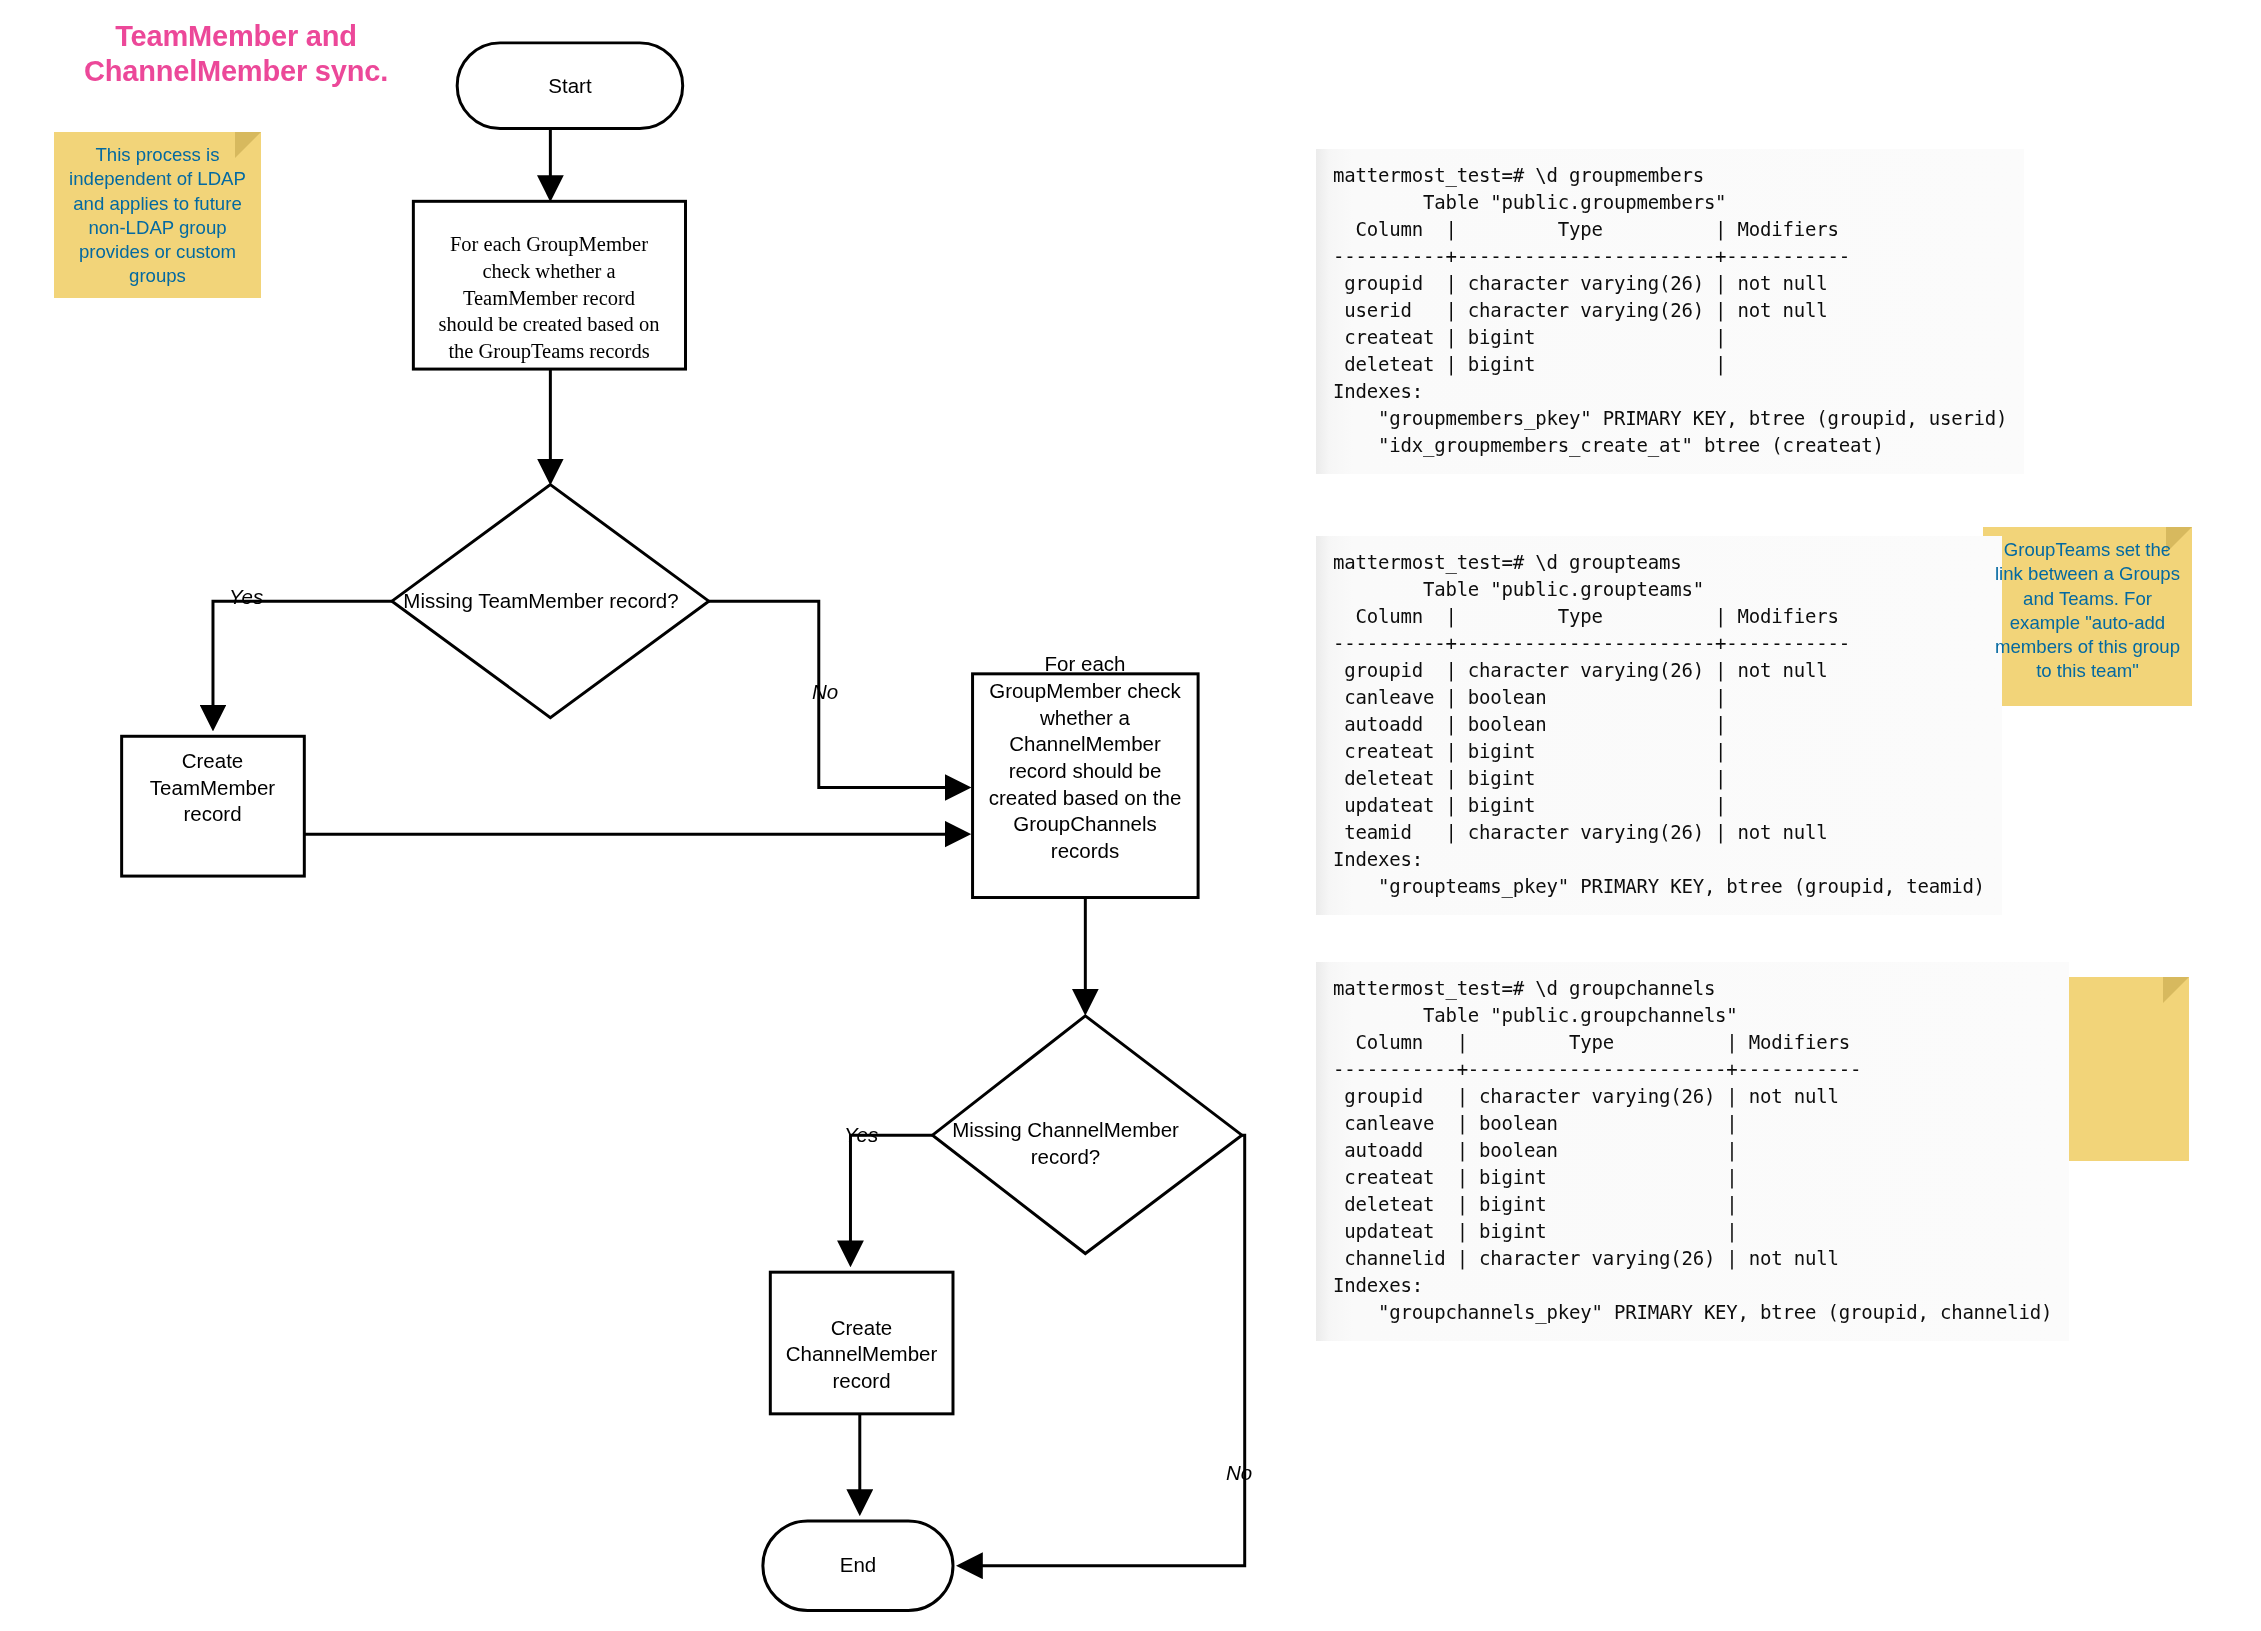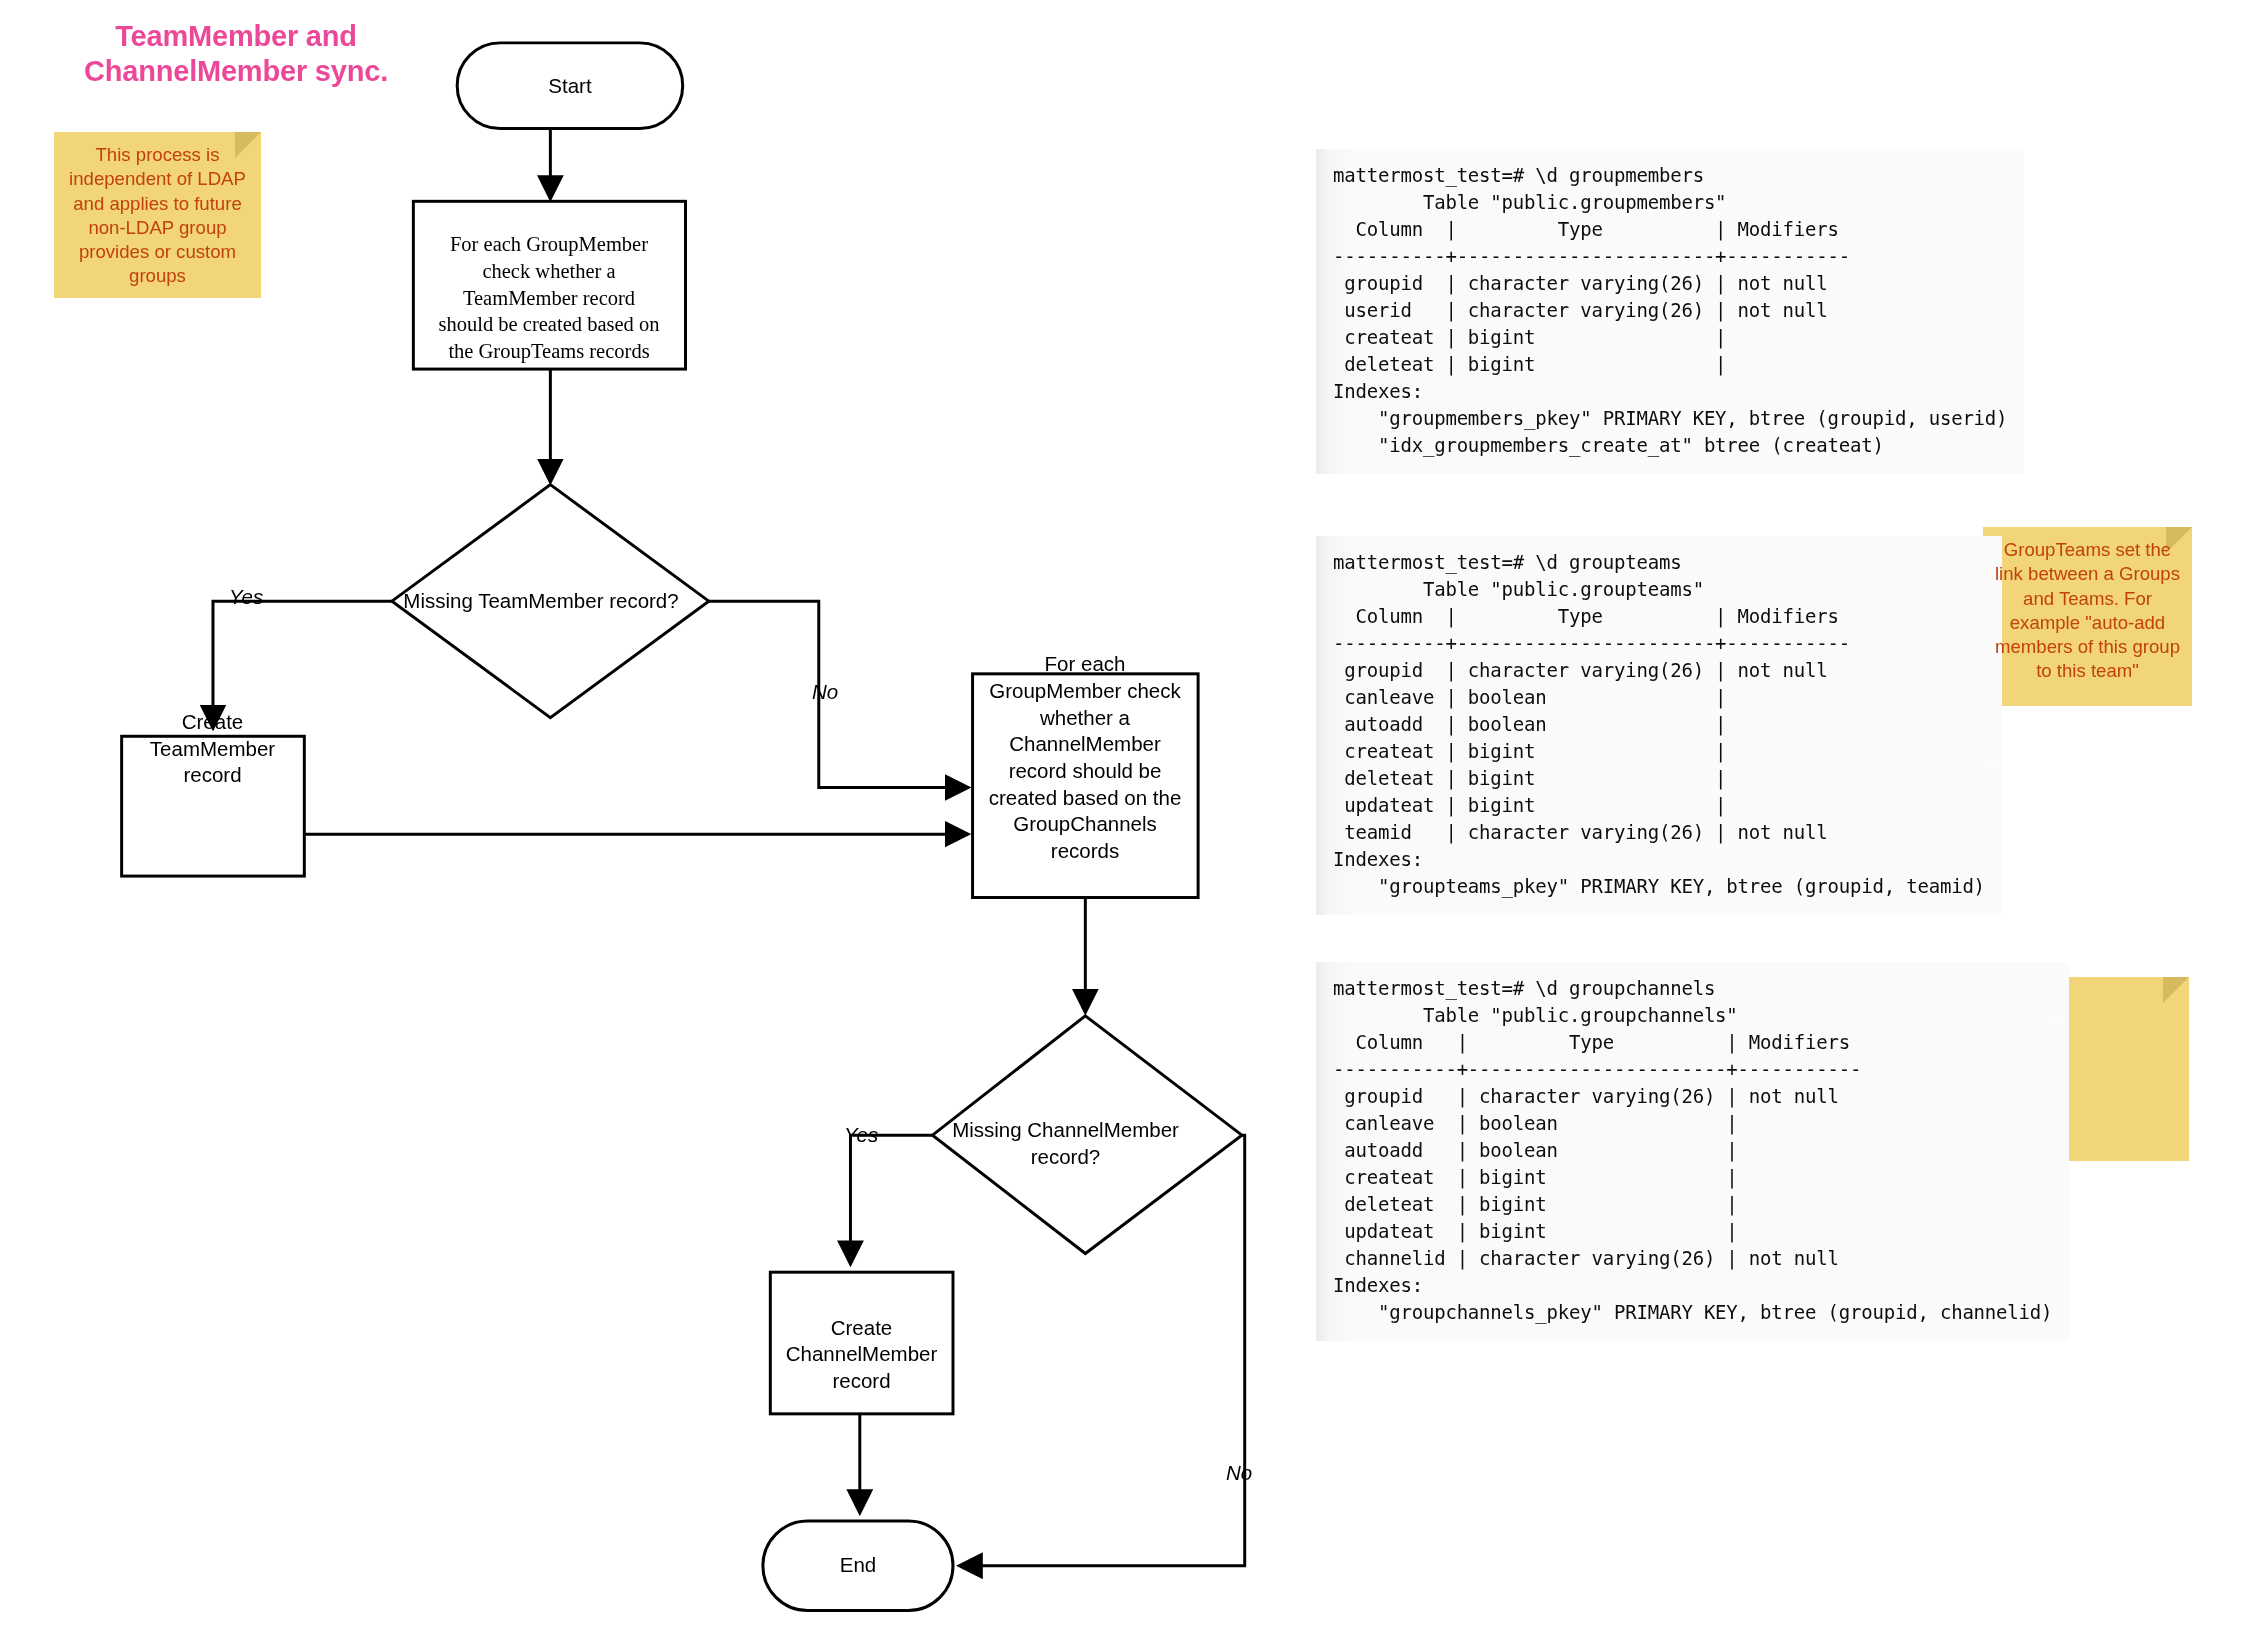--- a/index.html
+++ b/index.html
@@ -32,21 +32,21 @@
     font-weight: bold;
     color: #ec4899;
     line-height: 1.22;
     letter-spacing: -0.2px;
   }
 
   
   .sticky {
     position: absolute;
     background: #f2d479;
-    color: #c2410c;
+    color: #0369a1;
     font-size: 18.6px;
     line-height: 1.30;
     text-align: center;
     box-sizing: border-box;
     overflow: hidden;
   }
   .sticky .sticky-body {
     position: relative;
     z-index: 2;
     padding: 11.2px 11.2px 9.3px 11.2px;
@@ -83,21 +83,21 @@
     font-size: 20.5px;
     line-height: 1.30;
     display: flex;
     align-items: center;
     justify-content: center;
     box-sizing: border-box;
   }
   #label-start   { left: 457px;  top: 43px;   width: 226px; height: 86px;  }
   #label-proc1   { left: 413px;  top: 214px;  width: 272px; height: 168px; padding: 0 25px; font-family: Liberation Serif, serif; }
   #label-dec1    { left: 392px;  top: 550px;  width: 298px; height: 103px; }
-  #label-create-tm { left: 121px; top: 697px; width: 183px; height: 104px; }
+  #label-create-tm { left: 121px; top: 736px; width: 183px; height: 104px; }
   #label-proc2   { left: 972px; top: 674px;  width: 226px; height: 168px; padding: 0 5.6px; }
   #label-dec2    { left: 932px; top: 1083px; width: 267px; height: 121px; }
   #label-create-cm { left: 770px; top: 1272px; width: 183px; height: 165px; }
   #label-end     { left: 763px;  top: 1521px; width: 190px; height: 89px;  }
 
   
   .edge-label {
     position: absolute;
     font-size: 20.5px;
     color: #000000;

